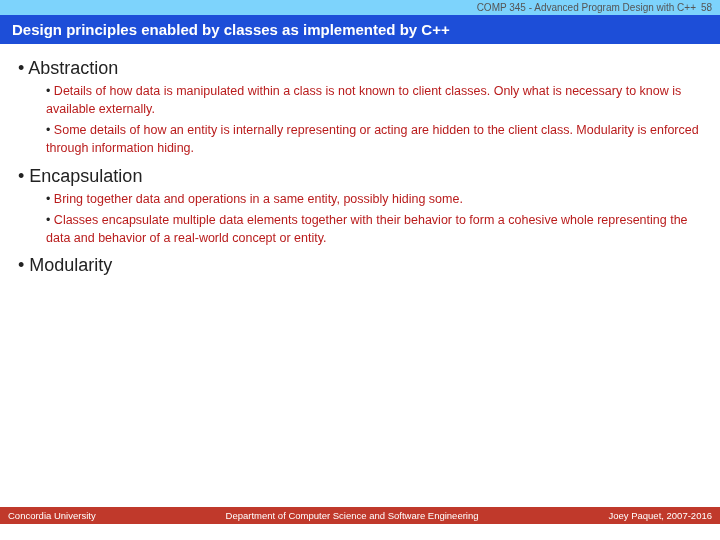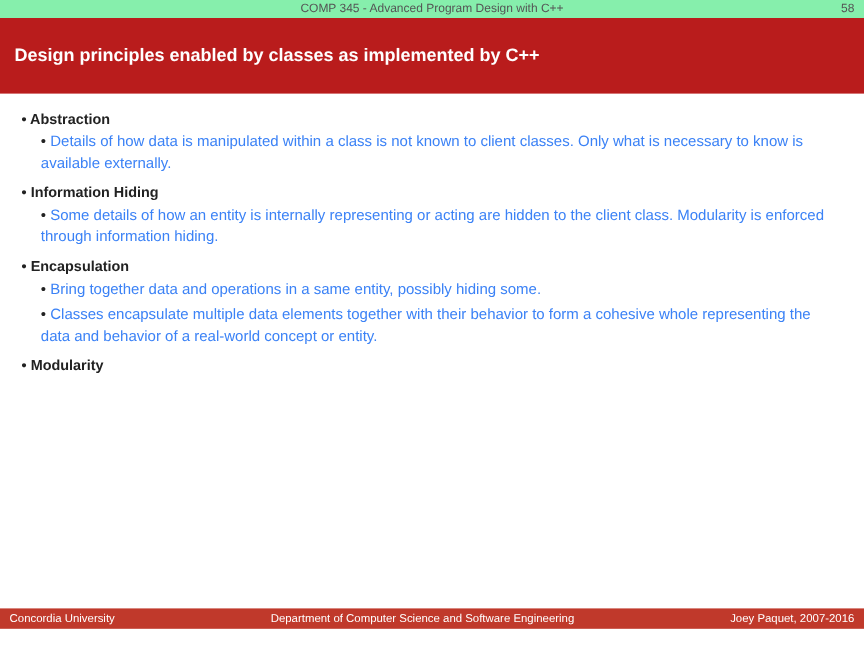--- a/index.html
+++ b/index.html
@@ -6,54 +6,54 @@
     body {
       width: 720px;
       height: 540px;
       font-family: Arial, sans-serif;
       background: #fff;
       font-size: 13px;
       color: #222;
       overflow: hidden;
     }
     #top-bar {
-      background: #86efac;
-      padding: 2px 11px;
+      background: #7dd3fc;
+      padding: 2px 24px;
       display: flex;
-      justify-content: center;
+      justify-content: flex-end;
       align-items: center;
       font-size: 10px;
       color: #555;
     }
     #header-bar {
-      background: #b91c1c;
+      background: #1d4ed8;
       color: #fff;
-      padding: 23px 12px;
+      padding: 6px 12px;
       font-size: 15px;
       font-weight: bold;
     }
     #content {
       padding: 6px 18px 4px 18px;
       flex: 1;
     }
     .section-title {
-      font-size: 12px;
-      font-weight: bold;
+      font-size: 18px;
+      font-weight: normal;
       color: #222;
       margin-top: 8px;
       margin-bottom: 2px;
     }
     .section-title::before {
       content: "• ";
       color: #222;
     }
     .bullet-item {
       font-size: 12.5px;
-      color: #3b82f6;
-      margin-left: 16px;
+      color: #b91c1c;
+      margin-left: 28px;
       margin-top: 3px;
       margin-bottom: 2px;
       line-height: 1.45;
     }
     .bullet-item::before {
       content: "• ";
       color: #222;
     }
     #footer {
       position: absolute;
@@ -85,21 +85,20 @@
 </div>
 
 <div id="header-bar">
   <span>Design principles enabled by classes as implemented by C++</span>
 </div>
 
 <div id="content">
 
 <div class="section-title">Abstraction</div>
     <div class="bullet-item">Details of how data is manipulated within a class is not known to client classes. Only what is necessary to know is available externally.</div>
-    <div class="section-title">Information Hiding</div>
     <div class="bullet-item">Some details of how an entity is internally representing or acting are hidden to the client class. Modularity is enforced through information hiding.</div>
     <div class="section-title">Encapsulation</div>
     <div class="bullet-item">Bring together data and operations in a same entity, possibly hiding some.</div>
     <div class="bullet-item">Classes encapsulate multiple data elements together with their behavior to form a cohesive whole representing the data and behavior of a real-world concept or entity.</div>
     <div class="section-title">Modularity</div>
   </div>
 
 <div id="footer">
   <span>Concordia University</span>
   <span>Department of Computer Science and Software Engineering</span>

